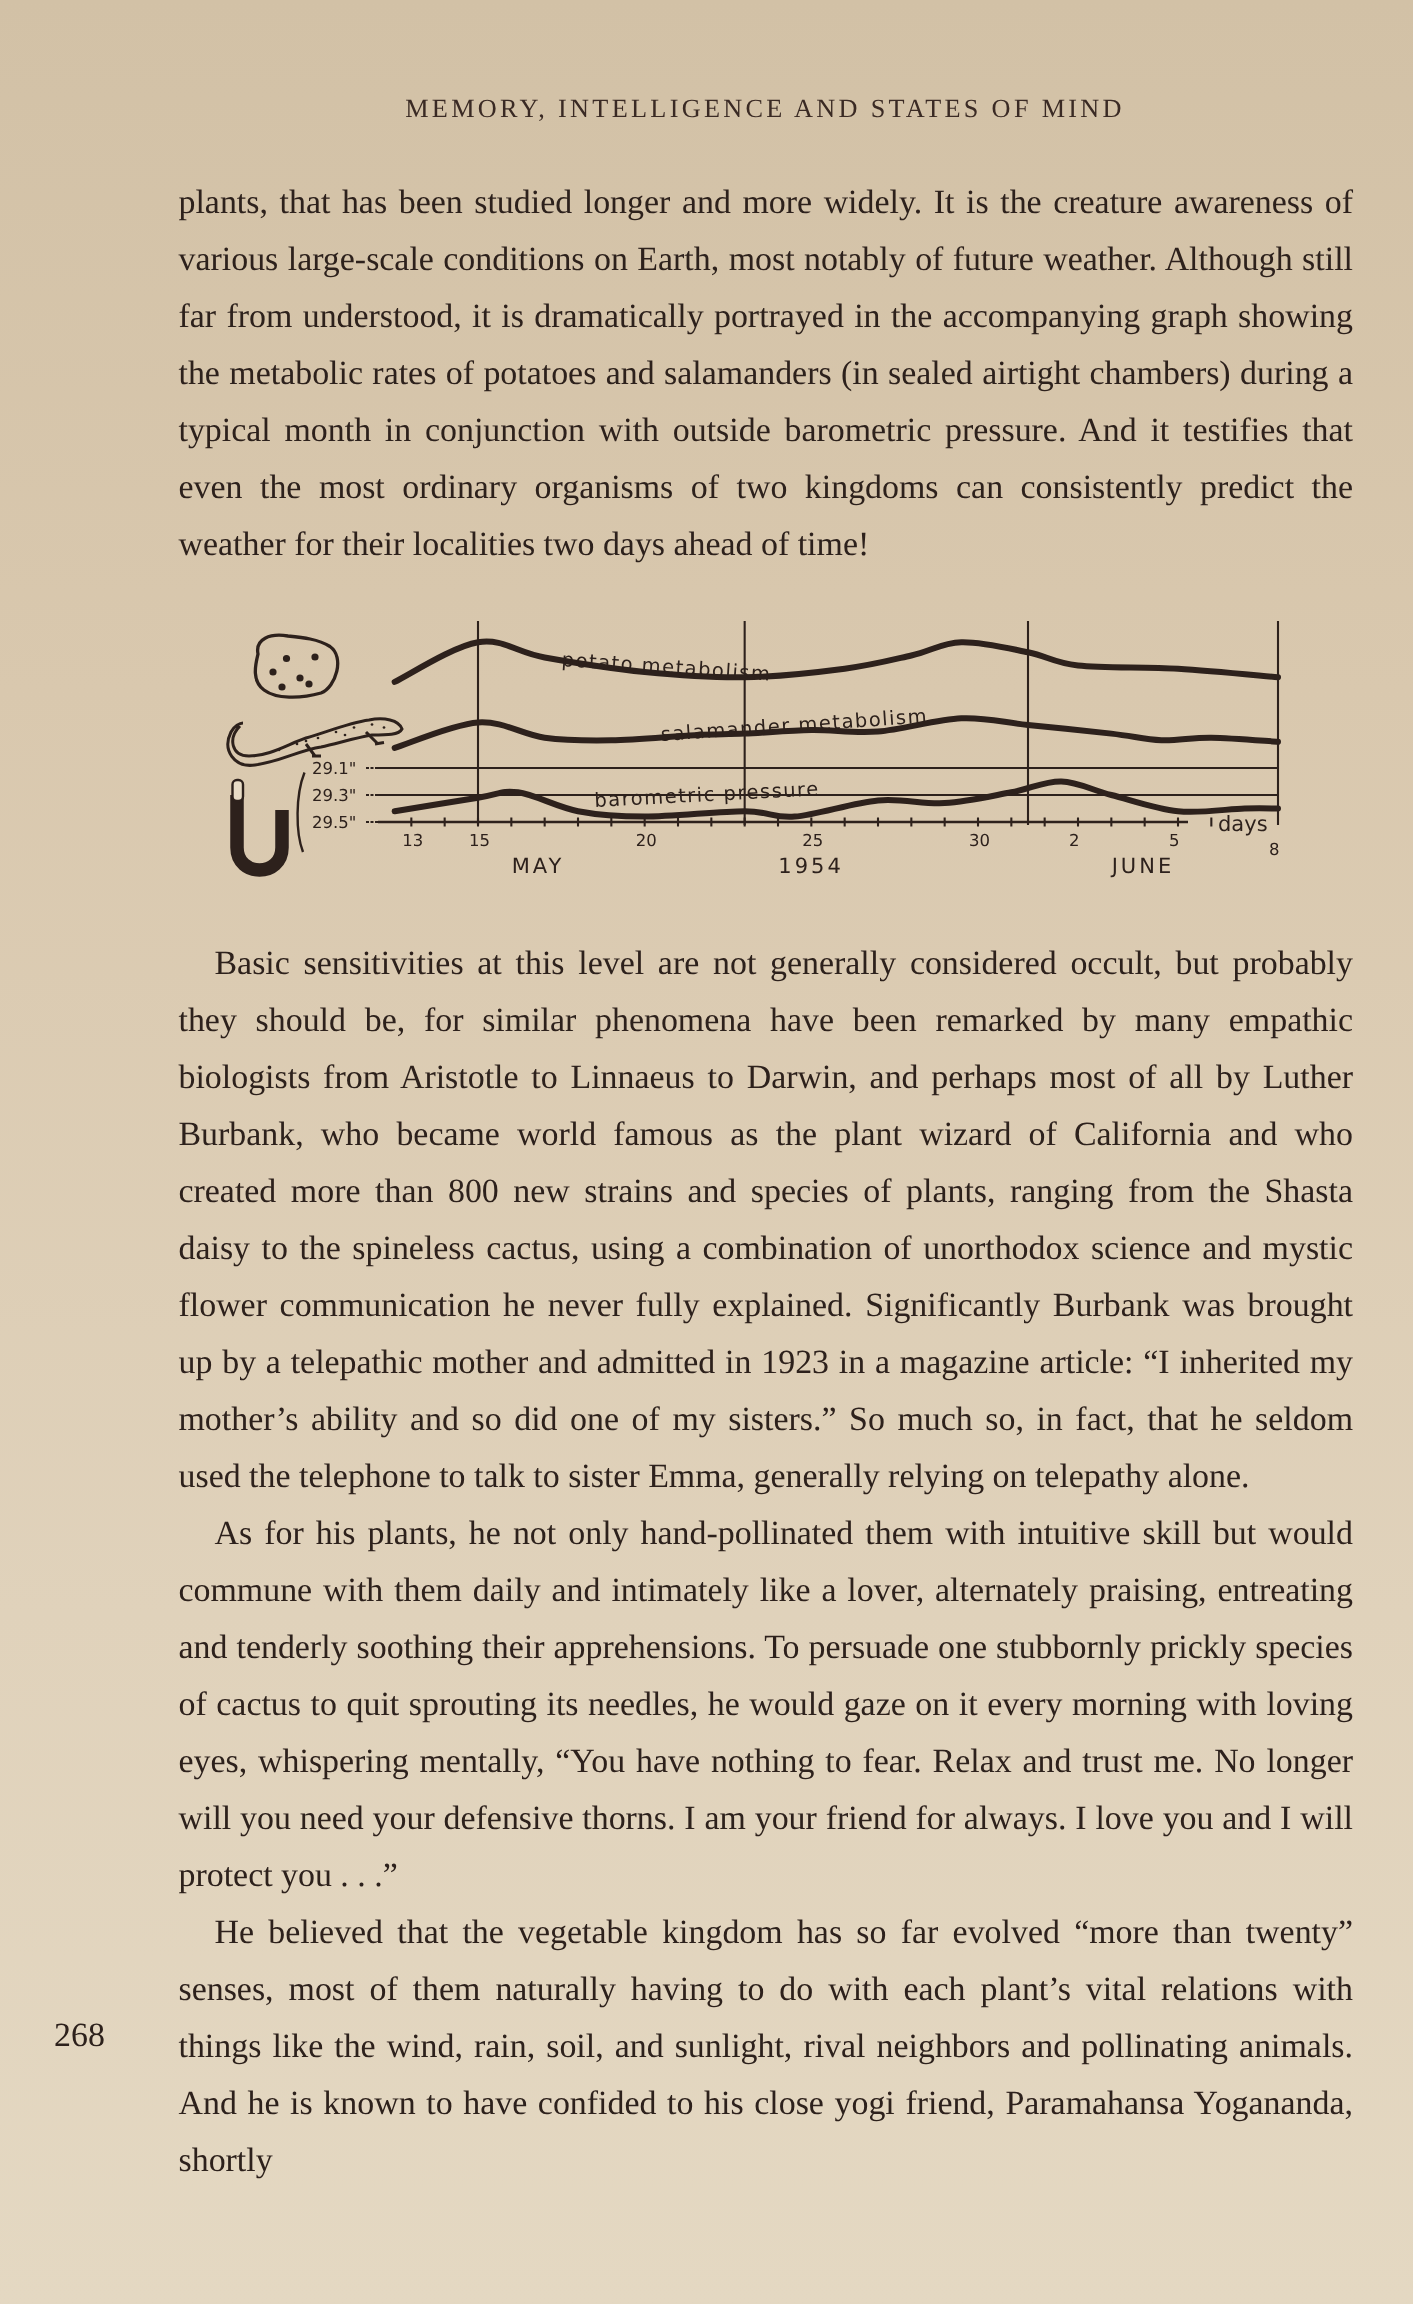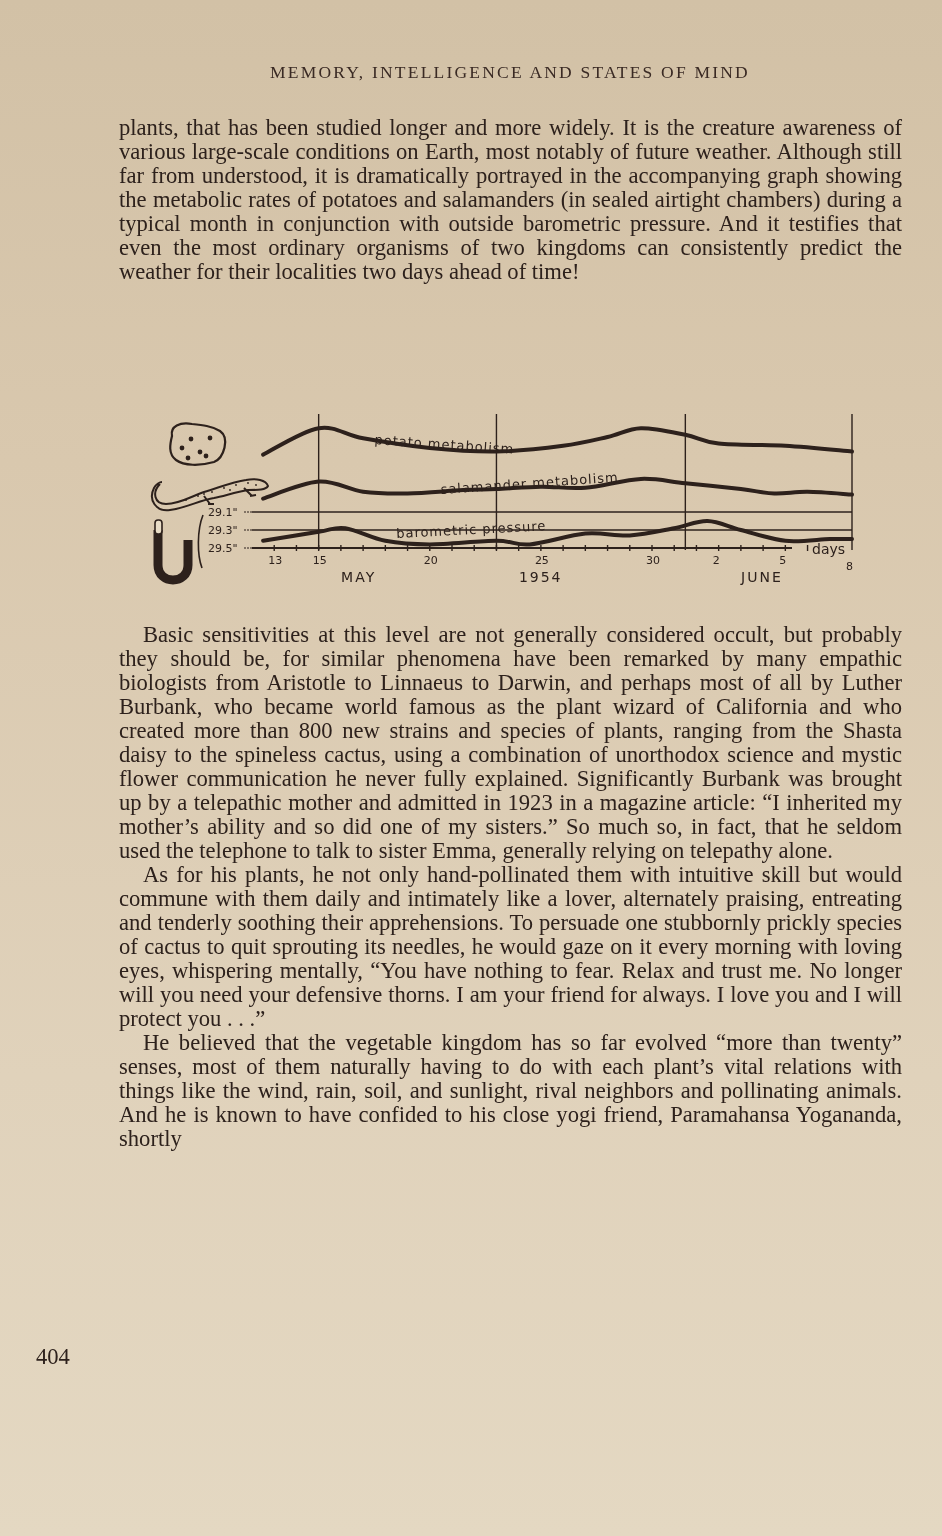--- a/index.html
+++ b/index.html
@@ -11,21 +11,21 @@
     font-family: "Liberation Serif", "DejaVu Serif", serif;
   }
   .running-head {
     position: absolute; top: 62px; left: 0; width: 1020px;
     text-align: center;
     font-size: 17.5px; letter-spacing: 2.2px;
     color: #3a2a24;
   }
   .text-block {
     position: absolute; left: 119px; width: 783px;
-    font-size: 22.6px; line-height: 24px;
+    font-size: 22.6px; line-height: 38px;
     text-align: justify;
   }
   .text-block p { margin: 0; }
   .text-block p.indent { text-indent: 24px; font-family: Liberation Serif, serif; }
   .block1 { top: 116px; }
   .block2 { top: 623px; }
   .page-number {
     position: absolute; left: 36px; top: 1344px;
     font-size: 22.6px; color: #2d211c;
   }
@@ -136,13 +136,13 @@
       </g>
   </svg>
 </div>
 
 <div class="text-block block2">
   <p class="indent">Basic sensitivities at this level are not generally considered occult, but probably they should be, for similar phenomena have been remarked by many empathic biologists from Aristotle to Linnaeus to Darwin, and perhaps most of all by Luther Burbank, who became world famous as the plant wizard of California and who created more than 800 new strains and species of plants, ranging from the Shasta daisy to the spineless cactus, using a combination of unorthodox science and mystic flower communication he never fully explained.  Significantly Burbank was brought up by a telepathic mother and admitted in 1923 in a magazine article: “I inherited my mother’s ability and so did one of my sisters.”  So much so, in fact, that he seldom used the telephone to talk to sister Emma, generally relying on telepathy alone.</p>
   <p class="indent">As for his plants, he not only hand-pollinated them with intuitive skill but would commune with them daily and intimately like a lover, alternately praising, entreating and tenderly soothing their apprehensions.  To persuade one stubbornly prickly species of cactus to quit sprouting its needles, he would gaze on it every morning with loving eyes, whispering mentally, “You have nothing to fear.  Relax and trust me.  No longer will you need your defensive thorns.  I am your friend for always.  I love you and I will protect you . . .”</p>
   <p class="indent">He believed that the vegetable kingdom has so far evolved “more than twenty” senses, most of them naturally having to do with each plant’s vital relations with things like the wind, rain, soil, and sunlight, rival neighbors and pollinating animals.  And he is known to have confided to his close yogi friend, Paramahansa Yogananda, shortly</p>
 </div>
 
-<div class="page-number">404</div>
+<div class="page-number">268</div>
 
 </body></html>

